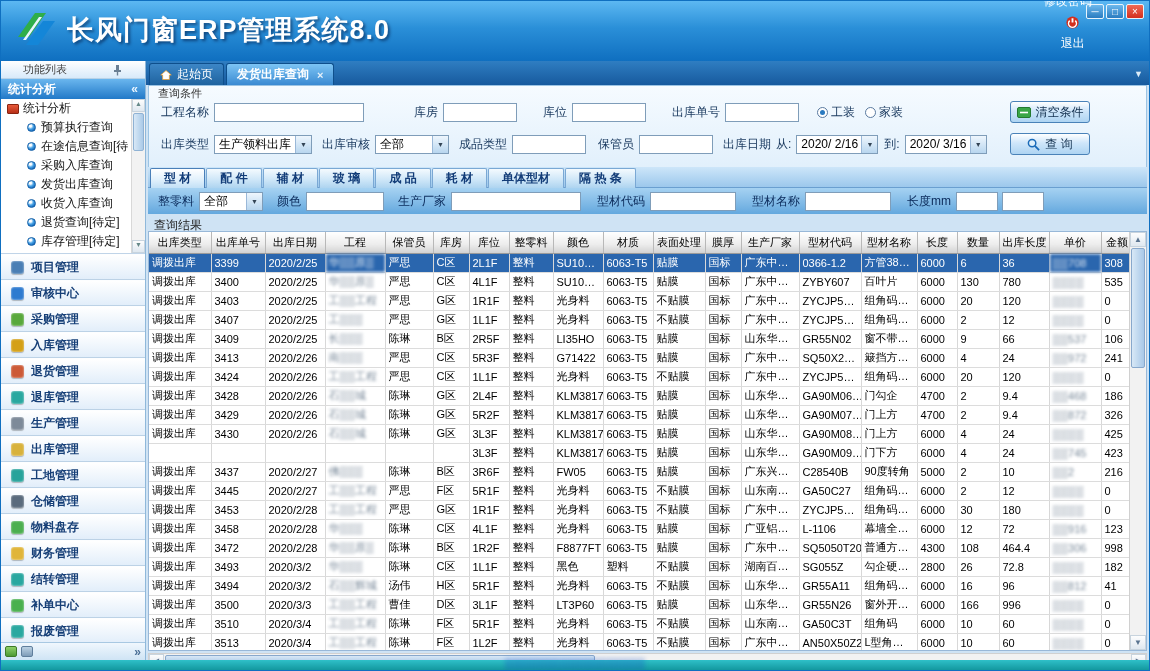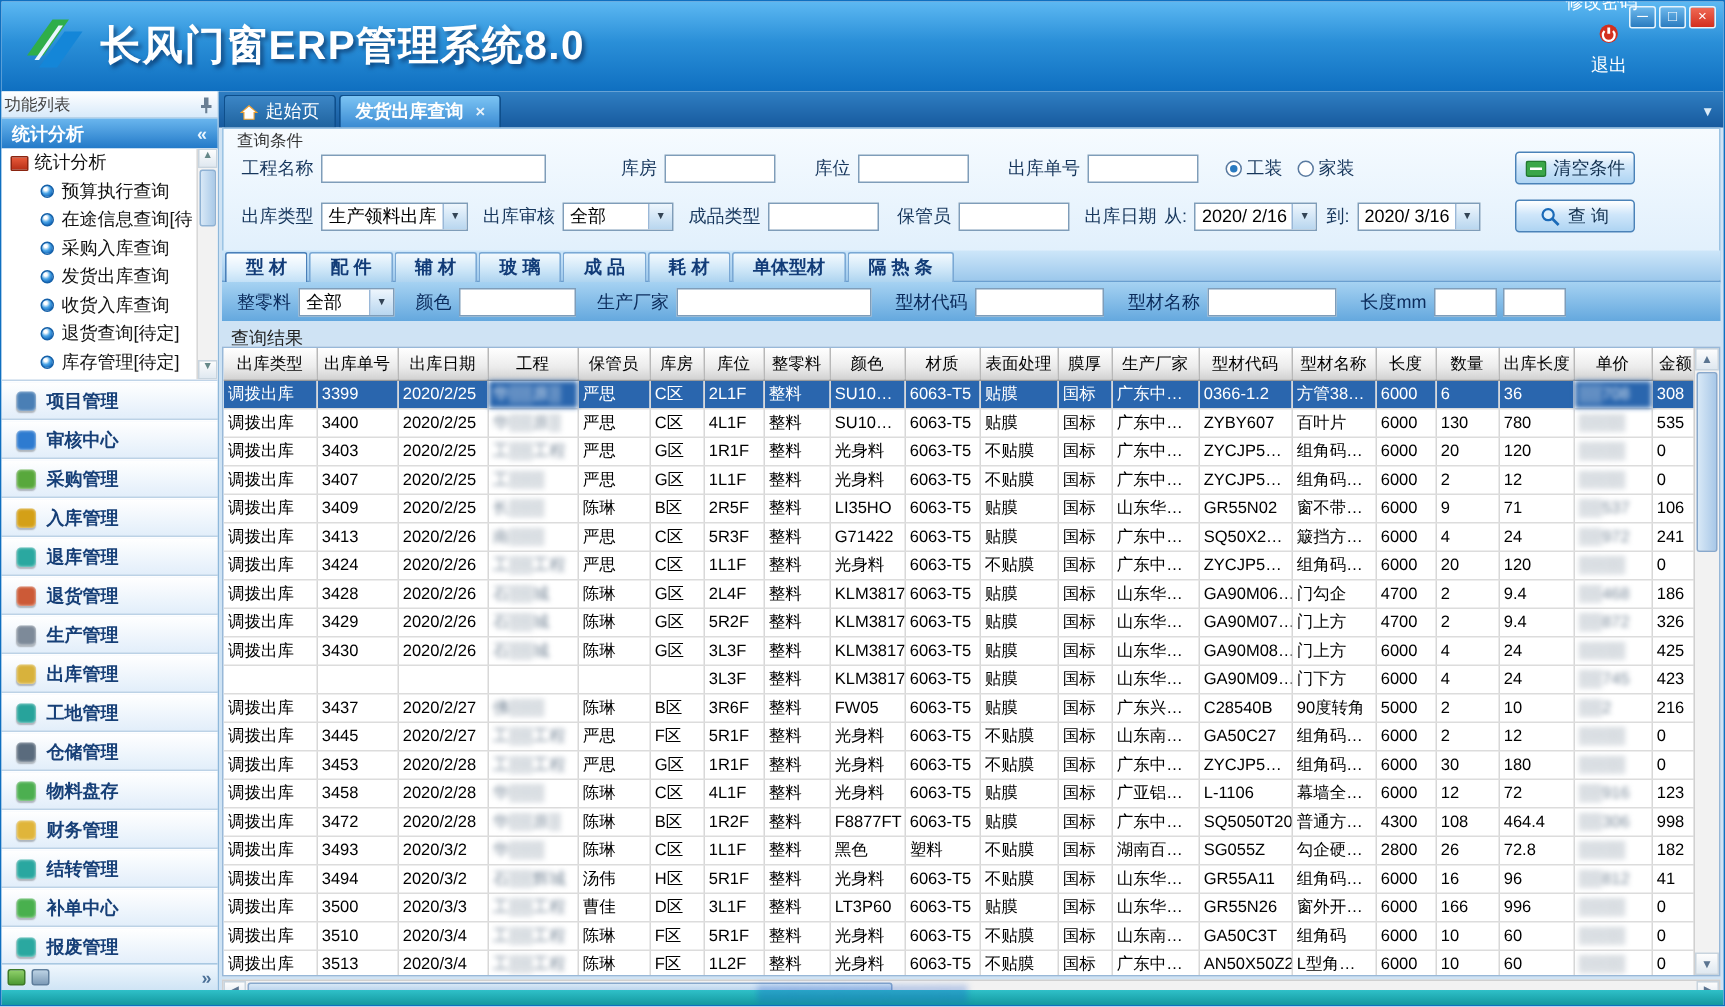--- a/index.html
+++ b/index.html
@@ -16,21 +16,21 @@
   .win-btn.close { background:linear-gradient(#f06a55,#d32f1e); }
   .brand { position:absolute; left:12px; top:8px; display:flex; align-items:center; gap:8px; }
   .app-title { color:#fff; font-size:27px; font-weight:bold; letter-spacing:1px; text-shadow:2px 2px 3px rgba(0,20,60,.55); }
   .user-area { position:absolute; right:14px; bottom:9px; display:flex; align-items:center; gap:5px; color:#fff;flex-direction:column; }
   .user-area .lbl { margin-right:10px; }
   .icon-svg { display:inline-block; vertical-align:middle; }
 
   
   .sidebar { position:absolute; top:60px; left:0; width:145px; bottom:10px; background:#eaf3fb; border-right:1px solid #8fb8da; }
   .fl-header { height:18px; background:linear-gradient(#ffffff,#d8eafa); border-bottom:1px solid #b8d2e8;
-    color:#444; font-size:11px; padding:2px 2px; display:flex; justify-content:space-between; align-items:center; }
+    color:#444; font-size:11px; padding:2px 22px; display:flex; justify-content:space-between; align-items:center; }
   .stat-header { height:20px; background:linear-gradient(#6ab6ee,#2279c8); color:#fff; font-weight:bold;
     padding:0 7px; line-height:20px; display:flex; justify-content:space-between; align-items:center; }
   .stat-header .collapse { font-weight:bold; color:#eaf6ff; cursor:default; }
   .tree { position:relative; background:#fff; height:155px; overflow:hidden; border-bottom:1px solid #c0d4e8; }
   .tree-root { height:19px; line-height:19px; padding-left:6px; display:flex; align-items:center; gap:4px; color:#111; }
   .root-icon { width:12px; height:10px; background:linear-gradient(#e85a3a,#b83018); border:1px solid #8a2410; border-radius:1px; display:inline-block; }
   .tree-item { height:19px; line-height:19px; padding-left:26px; display:flex; align-items:center; gap:5px; color:#111; white-space:nowrap; cursor:default; }
   .tree-dot { width:9px; height:9px; border-radius:50%; flex:0 0 9px;
     background:radial-gradient(circle at 35% 30%,#ffffff 1px,#4aa4e6 3px,#1a6fc0 5px); border:1px solid #1560a8; }
   .tree-label { overflow:hidden; }
@@ -225,26 +225,26 @@
         </div>
         <div class="acc-item">
           <span class="acc-icon" style="background: rgb(88, 168, 60);"></span>
           <span>采购管理</span>
         </div>
         <div class="acc-item">
           <span class="acc-icon" style="background: rgb(212, 160, 23);"></span>
           <span>入库管理</span>
         </div>
         <div class="acc-item">
+          <span class="acc-icon" style="background: rgb(204, 90, 55);"></span>
+          <span>退货管理</span>
+        </div>
+        <div class="acc-item">
           <span class="acc-icon" style="background: rgb(42, 168, 160);"></span>
           <span>退库管理</span>
-        </div>
-        <div class="acc-item">
-          <span class="acc-icon" style="background: rgb(204, 90, 55);"></span>
-          <span>退货管理</span>
         </div>
         <div class="acc-item">
           <span class="acc-icon" style="background: rgb(125, 138, 153);"></span>
           <span>生产管理</span>
         </div>
         <div class="acc-item">
           <span class="acc-icon" style="background: rgb(216, 178, 60);"></span>
           <span>出库管理</span>
         </div>
         <div class="acc-item">
@@ -540,21 +540,21 @@
               <td>整料</td>
               <td>LI35HO</td>
               <td>6063-T5</td>
               <td>贴膜</td>
               <td>国标</td>
               <td>山东华…</td>
               <td>GR55N02</td>
               <td>窗不带…</td>
               <td>6000</td>
               <td>9</td>
-              <td>71</td>
+              <td>66</td>
               <td class="mosaic">▒▒537</td>
               <td>106</td>
             </tr>
             <tr>
               <td>调拨出库</td>
               <td>3413</td>
               <td>2020/2/26</td>
               <td class="mosaic">南▒▒▒</td>
               <td>严思</td>
               <td>C区</td>

